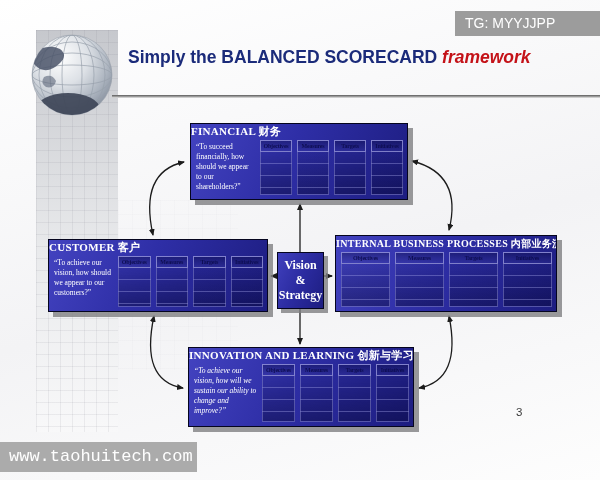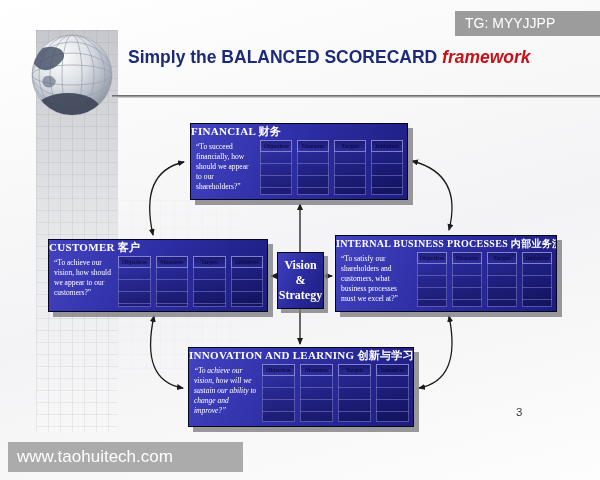--- a/index.html
+++ b/index.html
@@ -29,23 +29,23 @@
   .title .accent { color:#c41218; font-style:italic; }
   .subtitle { position:absolute; left:131px; top:71px; font-size:13.5px; font-weight:bold;
     font-style:italic; color:#8b1f1f; letter-spacing:1px; }
   .divider { position:absolute; left:112px; top:95px; width:488px; height:3px;
     background:linear-gradient(to bottom,#5a5a5a 0%,#9a9a9a 50%,#e8e8e8 100%); }
 
   
   .tg-box { position:absolute; left:455px; top:11px; width:145px; height:25px;
     background:#9c9c9c; color:#fff; font-family:"Liberation Sans", sans-serif;
     font-size:14px; line-height:25px; padding-left:10px; }
-  .site-bar { position:absolute; left:0; top:442px; width:235px; height:30px;
-    background:#ababab; color:#fefefe; font-family:Liberation Sans, sans-serif;
-    font-size:17px; line-height:30px; padding-left:9px;margin-left:8px; }
+  .site-bar { position:absolute; left:0; top:442px; width:197px; height:30px;
+    background:#ababab; color:#fefefe; font-family:Liberation Mono, monospace;
+    font-size:17px; line-height:30px; padding-left:9px; }
 
   .page-num { position:absolute; left:516px; top:406px; font-size:11.5px; color:#3a3a3a;
     font-family:"Liberation Sans", sans-serif; }
 
   
   .arrows { position:absolute; left:0; top:0; z-index:1; }
 
   
   .panel { position:absolute; z-index:2; color:#fff;
     background:linear-gradient(115deg,#4343c0 0%,#2e2ea6 45%,#1d1d80 100%);
@@ -183,21 +183,20 @@
             <div class="col-h">Initiatives</div>
             <div class="col-b"></div>
           </div>
       </div>
     </div>
   </div>
 
   <div class="panel panel-internal">
     <div class="panel-title">INTERNAL BUSINESS PROCESSES 内部业务流程</div>
     <div class="panel-body">
-      <div class="q">“To satisfy our shareholders and customers, what business processes must we excel at?”</div>
       <div class="cols">
         <div class="col">
             <div class="col-h">Objectives</div>
             <div class="col-b"></div>
           </div>
         <div class="col">
             <div class="col-h">Measures</div>
             <div class="col-b"></div>
           </div>
         <div class="col">

